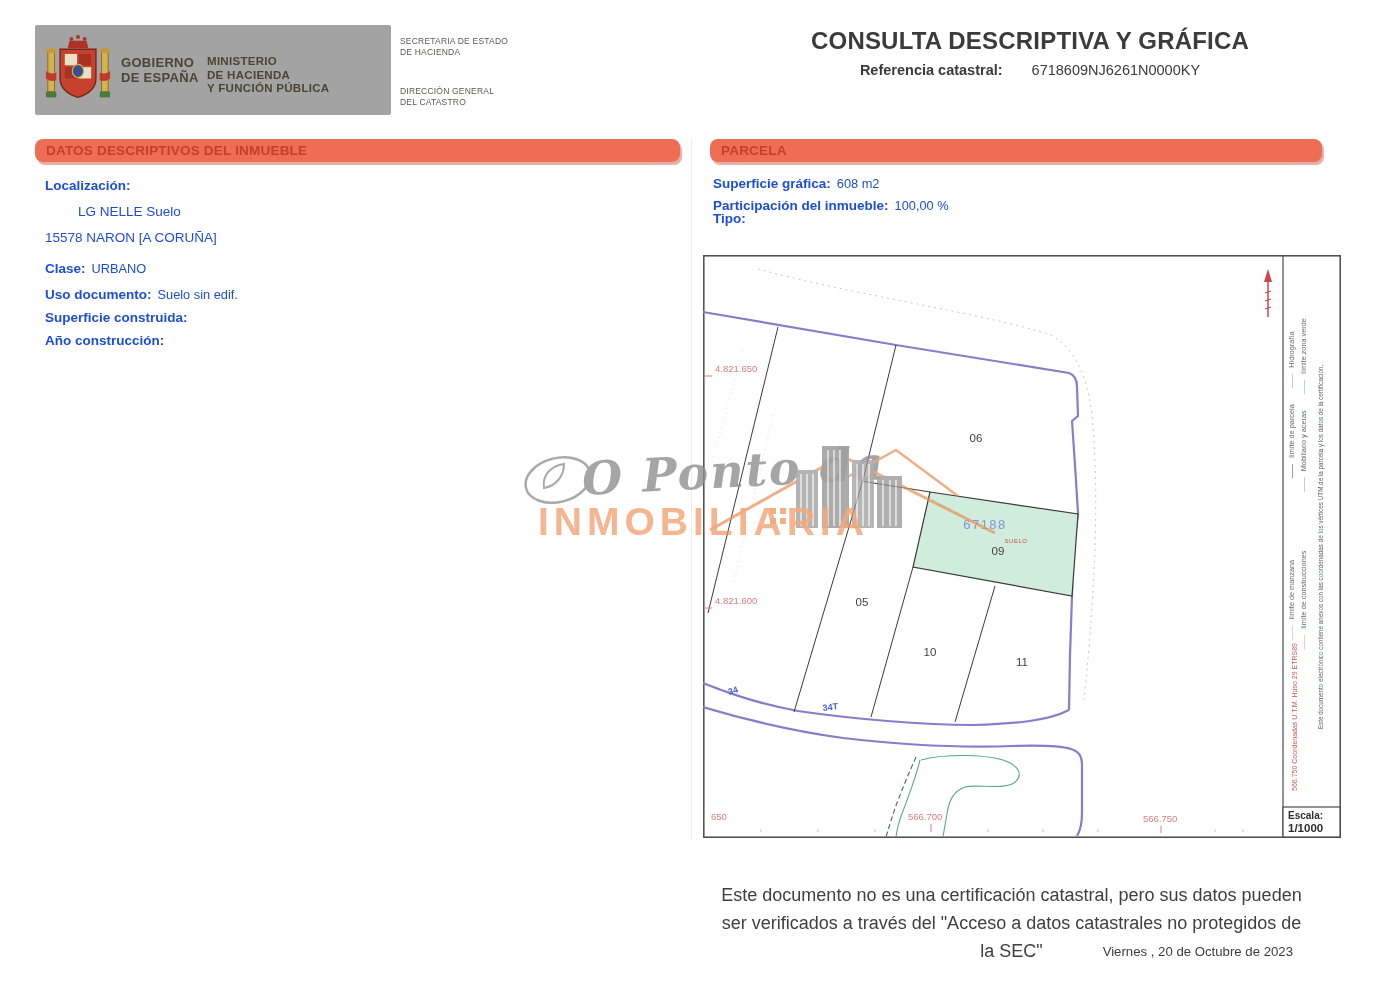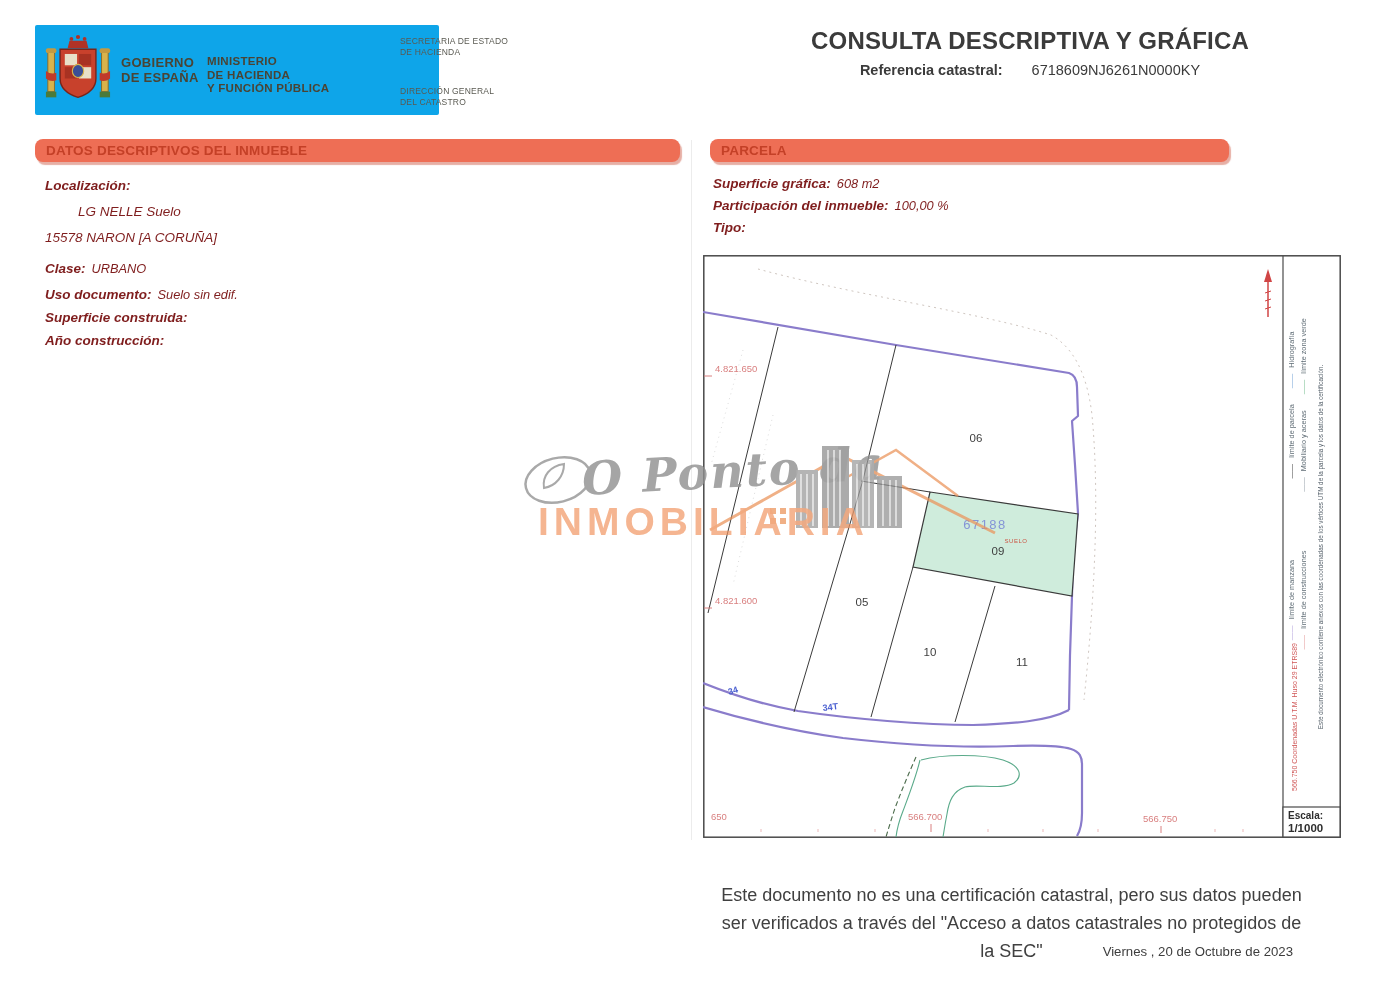--- a/index.html
+++ b/index.html
@@ -3,21 +3,21 @@
 <meta charset="utf-8">
 <style>
   html,body{margin:0;padding:0;}
   body{
     width:1400px;height:989px;position:relative;background:#ffffff;
     font-family:"Liberation Sans", sans-serif;color:#333;overflow:hidden;
   }
   .abs{position:absolute;}
 
   
-  .gov-box{left:35px;top:25px;width:404px;height:90px;background:#0ea5e9;border-radius:2px;}
+  .gov-box{left:35px;top:25px;width:356px;height:90px;background:#a3a3a3;border-radius:2px;}
   .escudo{left:10px;top:7px;}
   .gov-txt{font-weight:bold;color:#4a4434;font-size:13px;line-height:1.18;letter-spacing:.3px;}
   .gov-name{left:86px;top:30px;}
   .min-name{left:172px;top:30px;font-size:11.5px;}
   .small-org{font-size:8.5px;color:#5a5a52;line-height:1.25;letter-spacing:.2px;}
   .secretaria{left:400px;top:36px;}
   .direccion{left:400px;top:86px;}
 
   .title-wrap{left:700px;top:26px;width:660px;text-align:center;color:#3b3b3b;}
   .title-line{font-size:24px;font-weight:bold;letter-spacing:.2px;line-height:1.22;}
@@ -26,24 +26,24 @@
   .ref-value{margin-left:25px;font-weight:normal;}
 
   
   .obar{
     height:23px;background:#ee6e55;border-radius:8px;
     box-shadow:2px 3px 1px rgba(199,77,56,.45);
     color:#c44027;font-weight:bold;font-size:13.5px;line-height:23px;
     padding-left:11px;box-sizing:border-box;letter-spacing:.2px;
   }
   .bar-datos{left:35px;top:139px;width:645px;}
-  .bar-parcela{left:710px;top:139px;width:519px;}
-
-  
-  .fld{font-size:13.5px;color:#7f1d1d;font-style:italic;}
+  .bar-parcela{left:710px;top:139px;width:612px;}
+
+  
+  .fld{font-size:13.5px;color:#1d4ed8;}
   .fld b{font-weight:bold;}
   .fld .val{font-size:12.8px;margin-left:6px;}
   .fold-line{left:691px;top:140px;width:1px;height:700px;background:#ececec;}
 
   
   .map-box{left:703px;top:255px;width:638px;height:583px;}
 
   
   .wm{left:520px;top:438px;width:560px;height:130px;opacity:.8;z-index:6;pointer-events:none;}
   .wm-script{
@@ -154,21 +154,21 @@
 <div class="abs fld" style="left:45px;top:333px;">
   <b>Año construcción:</b><span class="val"></span>
 </div>
 
 <div class="abs fld" style="left:713px;top:176px;">
   <b>Superficie gráfica:</b><span class="val">608 m2</span>
 </div>
 <div class="abs fld" style="left:713px;top:198px;">
   <b>Participación del inmueble:</b><span class="val">100,00 %</span>
 </div>
-<div class="abs fld" style="left:713px;top:220px;">
+<div class="abs fld" style="left:713px;top:211px;">
   <b>Tipo:</b><span class="val"></span>
 </div>
 
 <div class="abs map-box">
 <svg width="638" height="583" viewBox="0 0 638 583">
 
   <rect x="0.8" y="0.8" width="636.4" height="581.4" fill="#ffffff" stroke="#4a4a4a" stroke-width="1.5"></rect>
 
   <path d="M 55,14 C 150,40 280,58 348,80 C 370,92 384,118 389,160 C 396,235 393,330 381,445" fill="none" stroke="#cfc6c0" stroke-width="1" stroke-dasharray="2 4"></path>
   <path d="M 40,95 L 8,210 M 70,160 L 30,330" fill="none" stroke="#ddd" stroke-width="1" stroke-dasharray="1 4"></path>

